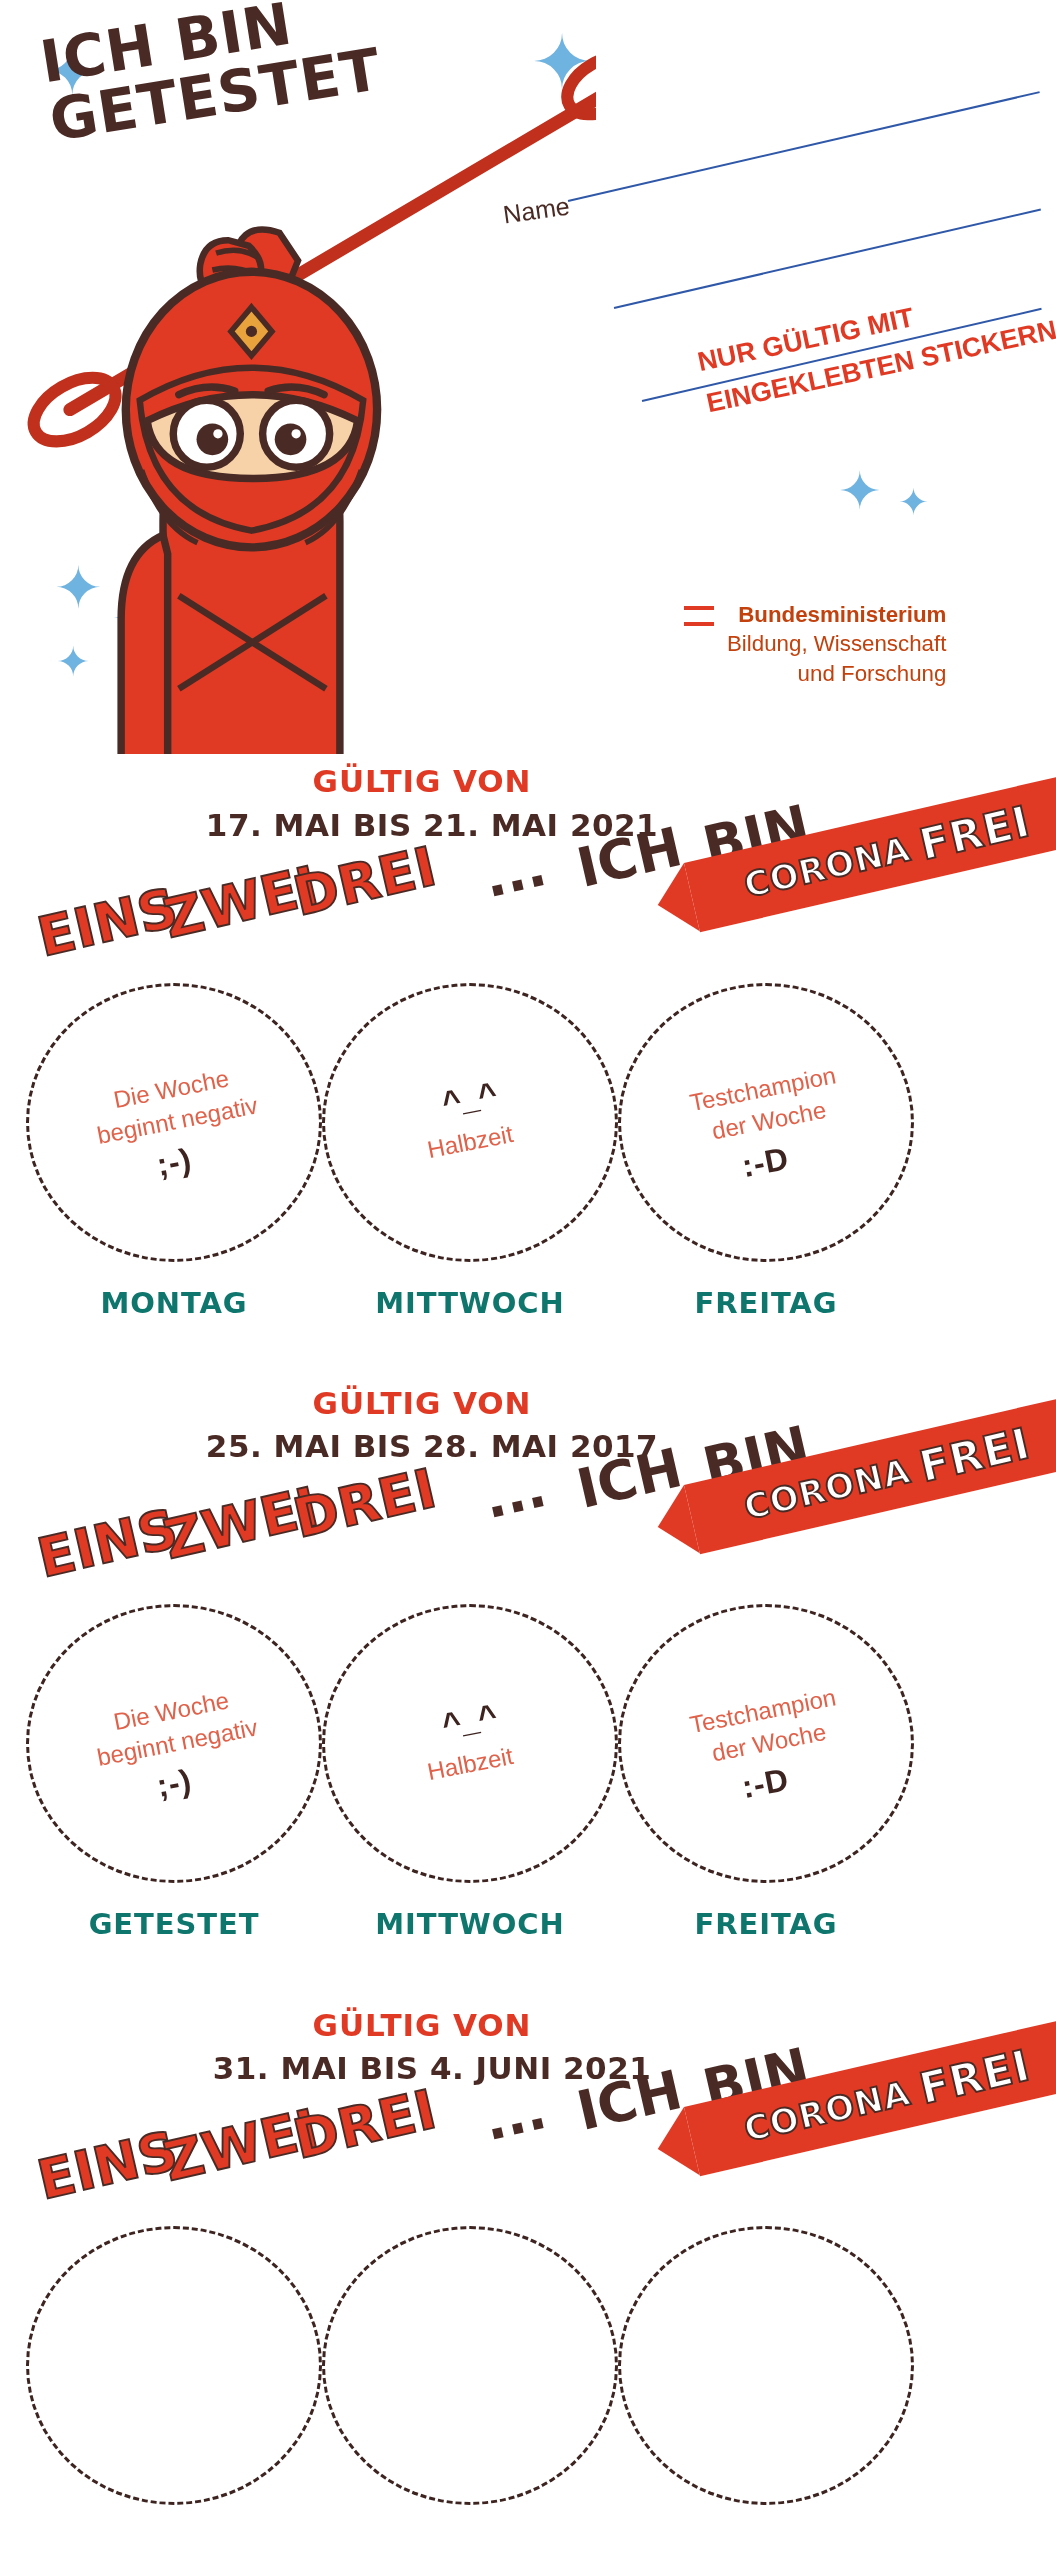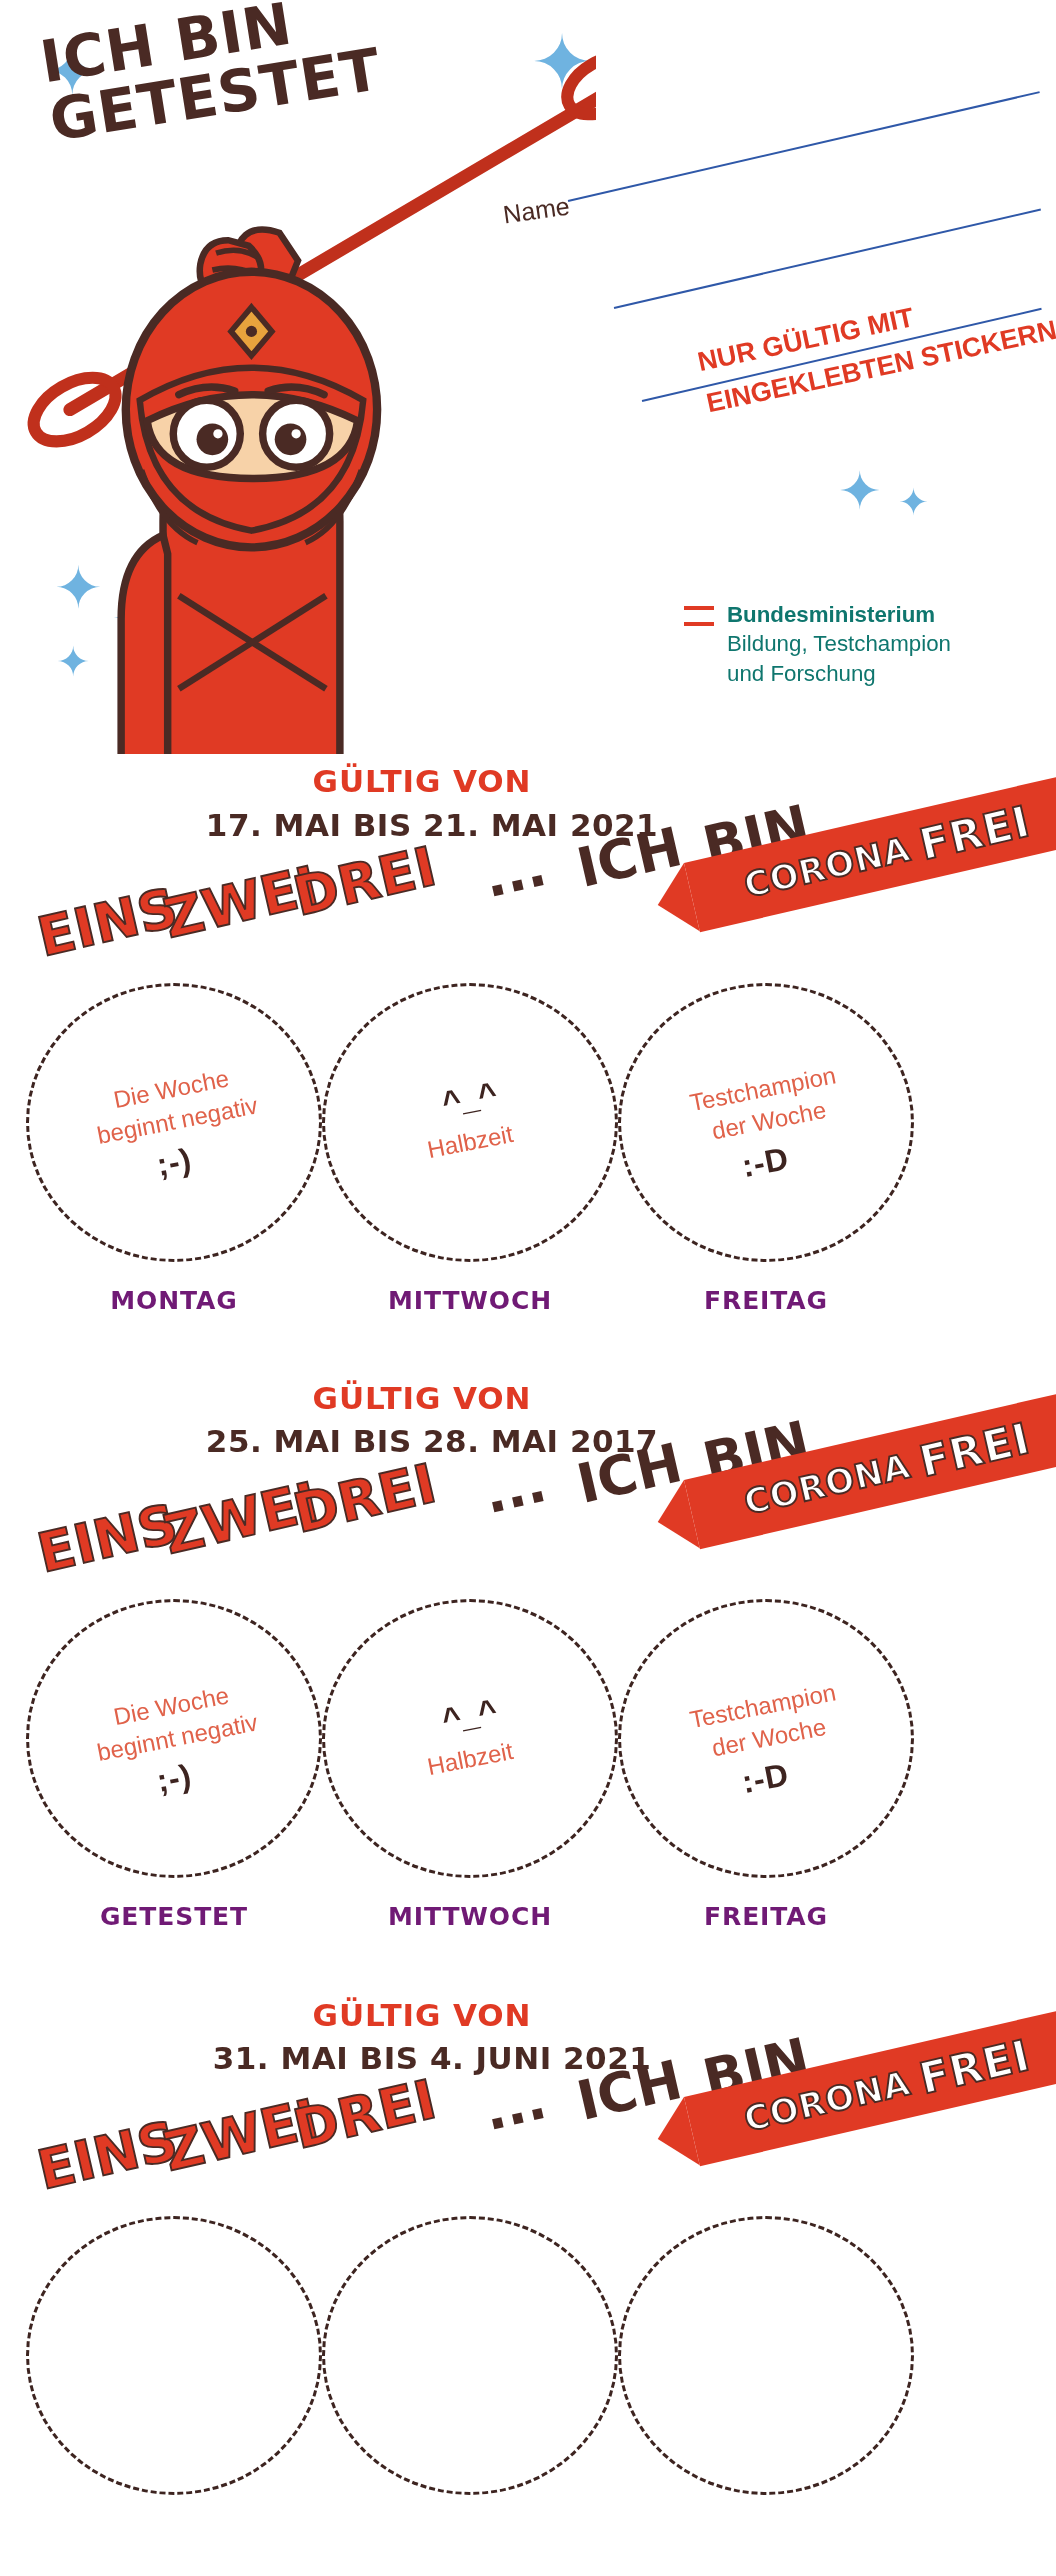--- a/index.html
+++ b/index.html
@@ -95,22 +95,23 @@
   .flag i {
     display: block;
     height: 4.7px;
     width: 30px;
     background: #e03a24;
     margin-bottom: 2.8px;
   }
   .flag i.white { background: #ffffff; border-top: 0.9px solid #fff; }
   .ministry-text {
     font-size: 22.3px;
-    color: #0f766e;
+    color: #c2410c;
     line-height: 1.32;
+    text-align: right;
   }
   .ministry-text .m1 { font-weight: bold; }
 
   .sparkle {
     position: absolute;
     color: #6fb3e0;
     pointer-events: none;
     line-height: 1;
   }
 
@@ -245,23 +246,23 @@
   }
   .circle .cemoji-top {
     color: #3d2420;
     font-weight: bold;
     font-size: 32px;
     transform: rotate(-11deg);
     margin-bottom: 9.3px;
   }
   .day {
     margin-top: 24px;
-    color: #701a75;
-    font-weight: bold;
-    font-size: 25px;
+    color: #0f766e;
+    font-weight: bold;
+    font-size: 29px;
     letter-spacing: 0.9px;
     font-family: "DejaVu Sans", sans-serif;
   }
 
   
   .ninja-wrap {
     position: absolute;
     left: 0;
     top: 0;
     width: 596px;
@@ -345,21 +346,21 @@
     </div>
 
     <div class="ministry">
       <div class="flag">
         <i></i>
           <i class="white"></i>
           <i></i>
       </div>
       <div class="ministry-text">
         <div class="m1">Bundesministerium</div>
-        <div>Bildung, Testchampion</div>
+        <div>Bildung, Wissenschaft</div>
         <div>und Forschung</div>
       </div>
     </div>
   </div>
 
   <div class="section">
     <div class="valid-head">
       <div class="vh1">GÜLTIG VON</div>
       <div class="vh2">17. MAI BIS 21. MAI 2021</div>
     </div>

